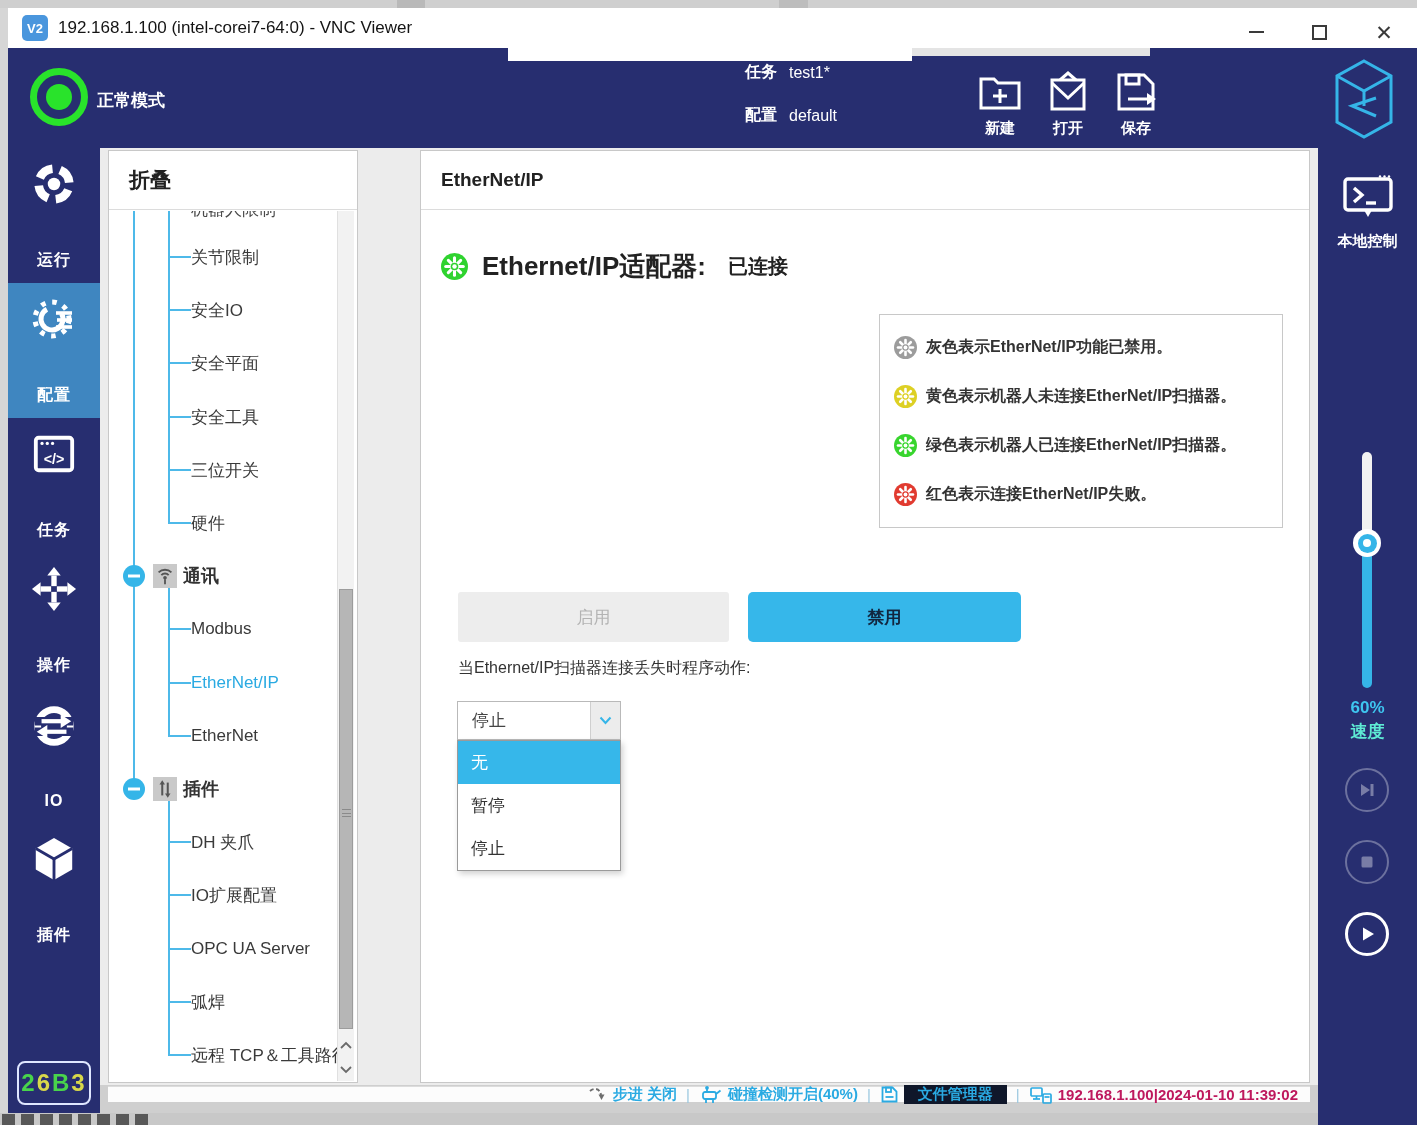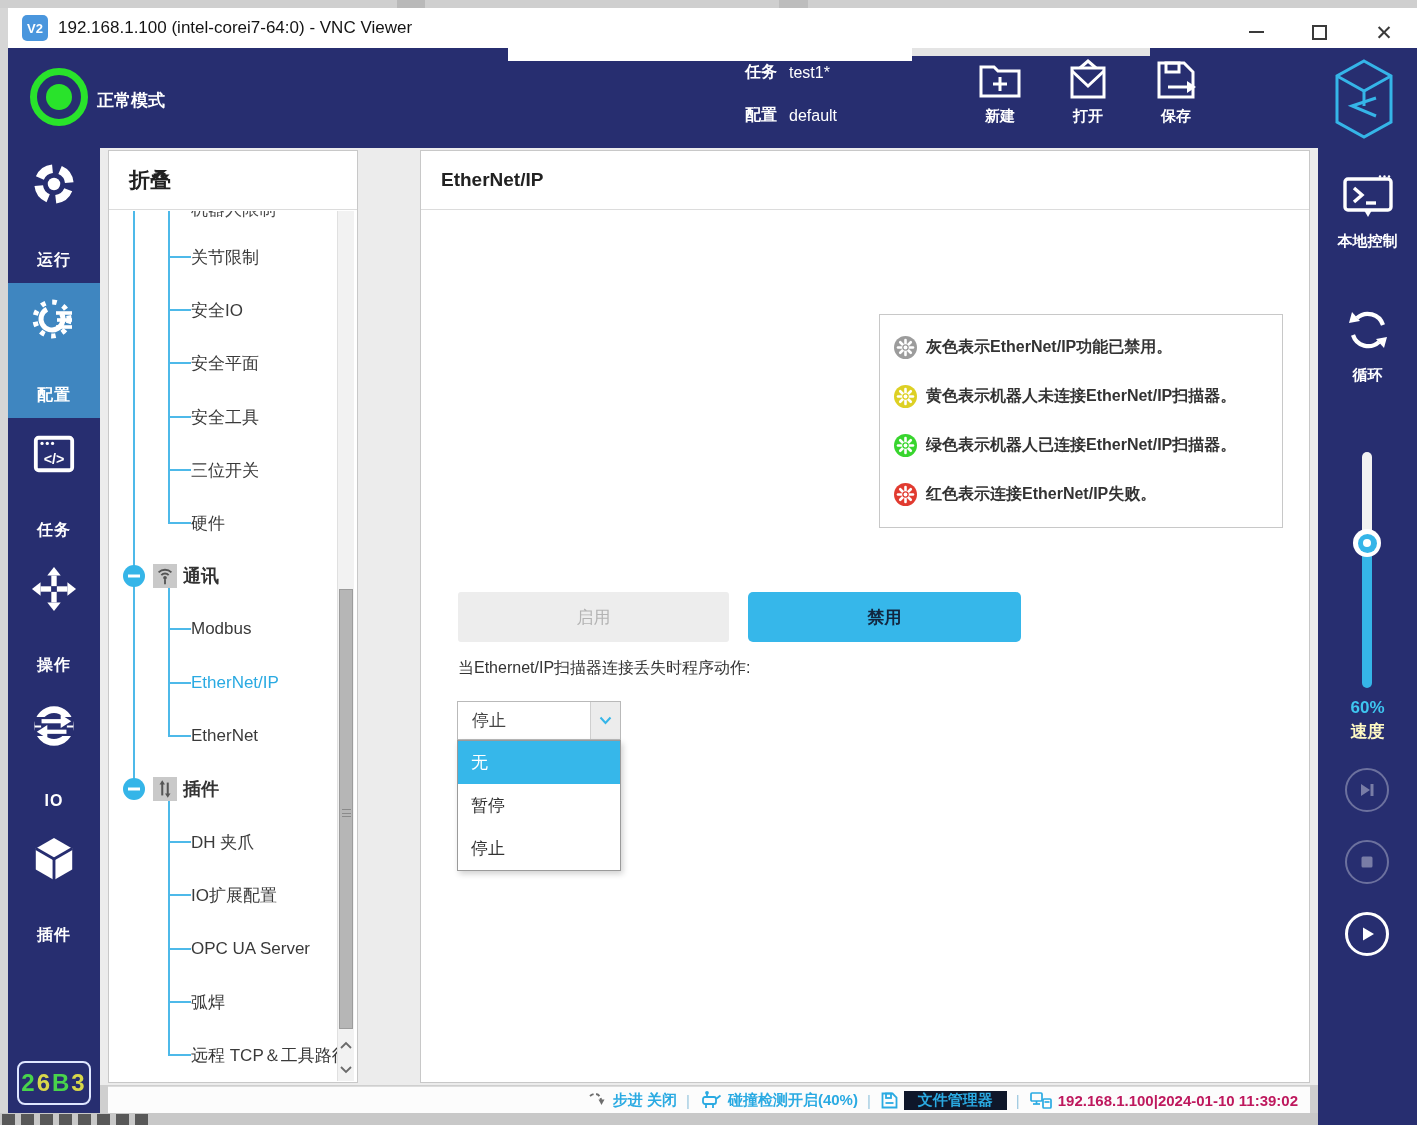--- a/index.html
+++ b/index.html
@@ -23,21 +23,21 @@
   #hdr{left:8px;top:48px;width:1409px;height:100px;background:#272e70;}
   #notch1{left:500px;top:0;width:404px;height:13px;background:#fff;}
   #notch2{left:904px;top:0;width:238px;height:8px;background:#e4e4e4;}
   #mode-ind{left:22px;top:20px;width:58px;height:58px;border:7px solid #29e32b;border-radius:50%;display:flex;align-items:center;justify-content:center;}
   #mode-ind i{width:26px;height:26px;border-radius:50%;background:#29e32b;}
   #mode-label{left:89px;top:41px;color:#fff;font-size:17px;font-weight:bold;}
   #hdr-kv{left:737px;top:14px;display:flex;flex-direction:column;gap:22px;}
   .kv-row{display:flex;gap:12px;align-items:center;}
   .kv-label{color:#fff;font-size:16px;font-weight:bold;}
   .kv-value{color:#fff;font-size:16px;}
-  #hdr-actions{left:958px;top:11px;display:flex;gap:20px;}
+  #hdr-actions{left:958px;top:23px;display:flex;}
   .hdr-action{width:68px;display:flex;flex-direction:column;align-items:center;gap:6px;cursor:pointer;}
   .hdr-ico{width:44px;height:42px;display:flex;align-items:center;justify-content:center;}
   .hdr-action-label{color:#fff;font-size:15px;font-weight:bold;}
   #brand-logo{left:1326px;top:10px;width:60px;height:82px;}
   
   #nav{left:8px;top:148px;width:92px;height:965px;background:#272e70;}
   .nav-item{width:100%;height:135px;display:flex;flex-direction:column;align-items:center;justify-content:center;gap:10px;cursor:pointer;}
   .nav-item.selected{background:#3f86c0;}
   .nav-ico{width:48px;height:48px;display:flex;align-items:center;justify-content:center;}
   .nav-label{color:#fff;font-size:16px;font-weight:bold;letter-spacing:1px;margin-top:32px;}
@@ -94,27 +94,27 @@
   .rb-item{position:absolute;left:0;width:100%;display:flex;flex-direction:column;align-items:center;gap:8px;cursor:pointer;}
   #rb-local{top:26px;} #rb-loop{top:158px;}
   .rb-label{color:#fff;font-size:15px;font-weight:bold;white-space:nowrap;}
   #slider{position:absolute;left:0;top:0;width:100%;}
   #slider-track-w{position:absolute;left:44px;top:304px;width:10px;height:95px;background:#f2f2f2;border-radius:5px 5px 0 0;}
   #slider-track-c{position:absolute;left:44px;top:395px;width:10px;height:145px;background:#35b5e8;border-radius:0 0 5px 5px;}
   #slider-thumb{position:absolute;left:35px;top:381px;width:28px;height:28px;border-radius:50%;background:#fff;display:flex;align-items:center;justify-content:center;cursor:grab;}
   #slider-thumb i{width:19px;height:19px;border-radius:50%;background:#35b5e8;display:flex;align-items:center;justify-content:center;}
   #slider-thumb i b{width:8px;height:8px;border-radius:50%;background:#fff;}
   #speed-value{position:absolute;left:0;top:550px;width:100%;text-align:center;color:#3ec6f0;font-size:17px;font-weight:bold;}
-  #speed-label{position:absolute;left:0;top:572px;width:100%;text-align:center;color:#fef9c3;font-size:17px;font-weight:bold;}
+  #speed-label{position:absolute;left:0;top:572px;width:100%;text-align:center;color:#5eead4;font-size:17px;font-weight:bold;}
   .pb-btn{position:absolute;left:27px;width:44px;height:44px;border-radius:50%;display:flex;align-items:center;justify-content:center;cursor:pointer;}
   .pb-dim{border:2px solid rgba(255,255,255,.32);}
   #pb-step{top:620px;} #pb-stop{top:692px;}
   #pb-play{top:764px;border:3px solid #fff;}
   
-  #statusbar{left:108px;top:1086px;width:1202px;height:27px;background:#fcfcfc;border-top:1px solid #dcdcdc;display:flex;align-items:center;justify-content:flex-end;gap:9px;padding-right:12px;}
+  #statusbar{left:108px;top:1086px;width:1202px;height:16px;background:#fcfcfc;border-top:1px solid #dcdcdc;display:flex;align-items:center;justify-content:flex-end;gap:9px;padding-right:12px;}
   .sb-item{display:flex;align-items:center;gap:5px;cursor:pointer;}
   .sb-text{color:#2aaae2;font-size:15px;font-weight:600;white-space:nowrap;}
   .sb-text.hl{background:#0f172a;padding:0 14px;}
   .sb-div{color:#9cc8e0;font-size:15px;}
   #sb-conn{color:#be185d;font-size:15px;font-weight:600;white-space:nowrap;cursor:default;}
 </style>
 </head>
 <body>
 
 <div class="abs" id="top-strip"></div>
@@ -408,20 +408,35 @@
         </svg>
     </div>
   </div>
 </div>
 
 <div class="abs" id="main-panel">
   <div id="main-header">
       <span>EtherNet/IP</span>
     </div>
 
+  <div id="adapter-row">
+    <span id="adapter-ico"><svg width="27" height="27" viewBox="0 0 24 24">
+          <circle cx="12" cy="12" r="12" fill="#2fd32f"></circle>
+          <g stroke="#fff" stroke-width="2.7" stroke-linecap="round">
+            <line x1="12" y1="4.2" x2="12" y2="19.8"></line>
+            <line x1="4.2" y1="12" x2="19.8" y2="12"></line>
+            <line x1="6.5" y1="6.5" x2="17.5" y2="17.5"></line>
+            <line x1="17.5" y1="6.5" x2="6.5" y2="17.5"></line>
+          </g>
+          <circle cx="12" cy="12" r="3.4" fill="#2fd32f"></circle>
+          <circle cx="12" cy="12" r="2" fill="#fff"></circle>
+        </svg></span>
+    <span id="adapter-title">Ethernet/IP适配器:</span>
+    <span id="adapter-status">已连接</span>
+  </div>
 
   <div id="legend">
       <div class="legend-row">
         <span class="legend-ico"><svg width="23" height="23" viewBox="0 0 24 24">
             <circle cx="12" cy="12" r="12" fill="#9c9c9c"></circle>
             <g stroke="#fff" stroke-width="2.7" stroke-linecap="round">
               <line x1="12" y1="4.2" x2="12" y2="19.8"></line>
               <line x1="4.2" y1="12" x2="19.8" y2="12"></line>
               <line x1="6.5" y1="6.5" x2="17.5" y2="17.5"></line>
               <line x1="17.5" y1="6.5" x2="6.5" y2="17.5"></line>
@@ -503,31 +518,20 @@
         <polyline points="12,14 20,21 12,28"></polyline>
         <line x1="24" y1="29" x2="34" y2="29"></line>
         <polygon points="22,36 30,36 26,43" fill="#fff" stroke="none"></polygon>
         <circle cx="38" cy="2.5" r="1.2" fill="#fff" stroke="none"></circle>
           <circle cx="42.5" cy="2.5" r="1.2" fill="#fff" stroke="none"></circle>
           <circle cx="47" cy="2.5" r="1.2" fill="#fff" stroke="none"></circle>
       </svg>
     </div>
     <div class="rb-label">本地控制</div>
   </div>
-  <div class="rb-item" id="rb-loop">
-    <div>
-      <svg width="48" height="48" viewBox="0 0 48 48" fill="none" stroke="#fff" stroke-width="4.2">
-        <path d="M39 19 A16 16 0 0 0 13 12"></path>
-        <polygon points="8,6 16,15 5,17" fill="#fff" stroke="none"></polygon>
-        <path d="M9 29 A16 16 0 0 0 35 36"></path>
-        <polygon points="40,42 32,33 43,31" fill="#fff" stroke="none"></polygon>
-      </svg>
-    </div>
-    <div class="rb-label">循环</div>
-  </div>
 
   <div id="slider">
     <div id="slider-track-w"></div>
     <div id="slider-track-c"></div>
     <div id="slider-thumb">
         <i>
           <b></b>
         </i>
       </div>
   </div>

